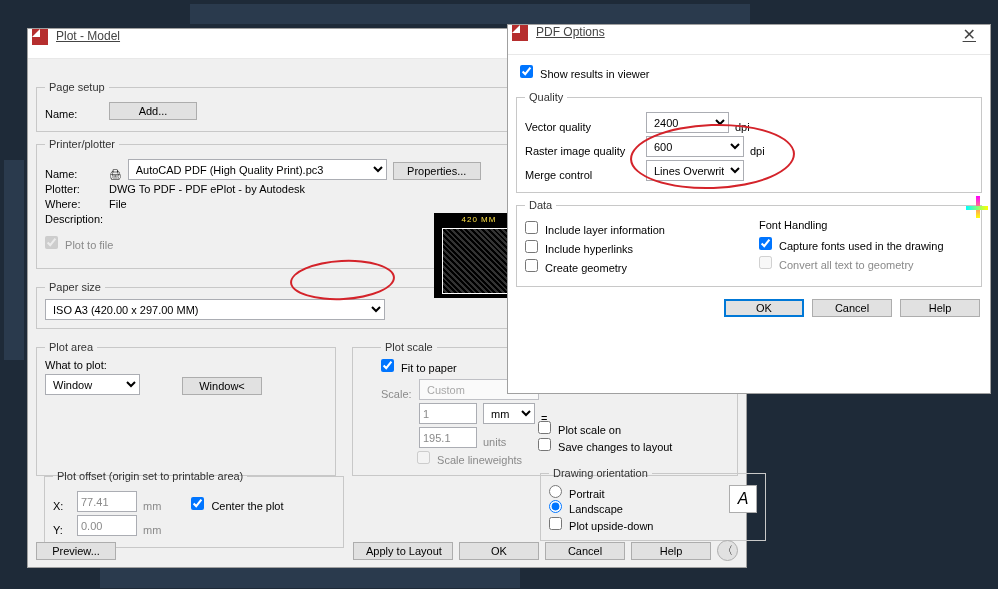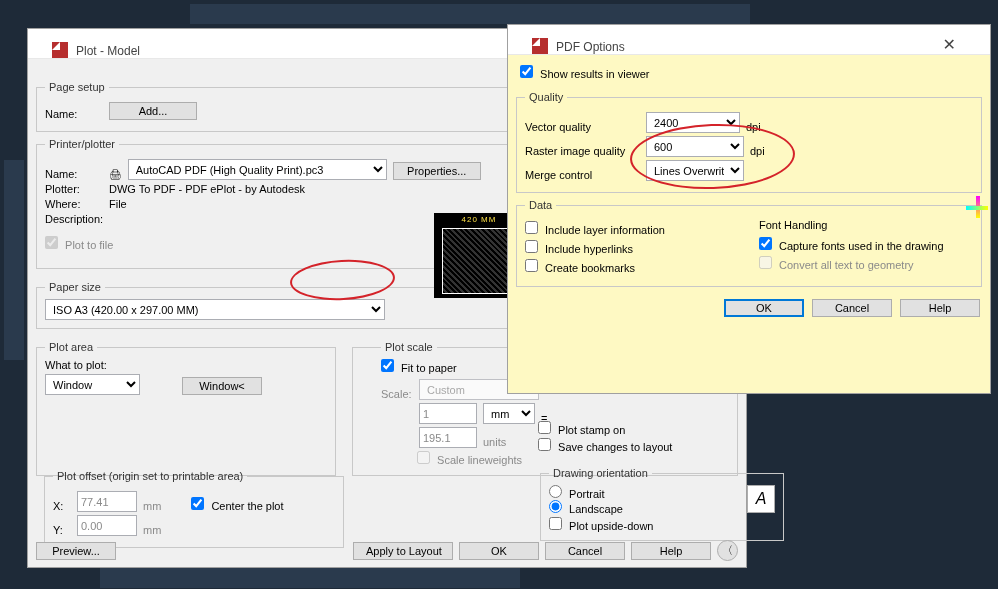--- a/index.html
+++ b/index.html
@@ -1,21 +1,21 @@
 <!DOCTYPE html>
 <html><head>
 <meta charset="utf-8">
 <style>
   * { box-sizing: border-box; font-family: "Segoe UI", Tahoma, sans-serif; }
   body { margin: 0; width: 998px; height: 589px; background: #1e2a38; position: relative; overflow: hidden; }
   .bg-strip-h { position: absolute; background: #2a3a4d; height: 20px; }
   .bg-strip-v { position: absolute; background: #2a3a4d; width: 20px; }
 
   .dialog { position: absolute; background: #f0f0f0; border: 1px solid #a0a0a0; font-size: 12px; color: #000; }
-  .titlebar { height: 30px; background: #fff; display: flex; align-items: flex-end; padding: 0 24px; font-size: 12px; color: #444; border-bottom: 1px solid #e8e8e8;}
+  .titlebar { height: 30px; background: #fff; display: flex; align-items: flex-start; padding: 0 4px; font-size: 12px; color: #444; border-bottom: 1px solid #e8e8e8; text-decoration: underline;}
   .titlebar .logo { width: 16px; height: 16px; background: #b62e2e; margin-right: 8px; position: relative; }
   .titlebar .logo::after { content: ""; position: absolute; left: 0; top: 0; border-style: solid; border-width: 0 0 8px 8px; border-color: transparent transparent #fff transparent; }
   .close-x { margin-left: auto; font-size: 16px; padding: 0 10px; cursor: default; }
 
   fieldset { border: 1px solid #c8c8c8; margin: 6px 8px; padding: 6px 8px 8px; }
   legend { font-size: 11px; padding: 0 4px; color: #333; }
   .row { display: flex; align-items: flex-end; gap: 6px; margin: 3px 0; }
   .label { font-size: 11px; color: #000; }
   select, input[type=text] { font-size: 11px; height: 21px; border: 1px solid #abadb3; background: #fff; padding: 1px 3px; }
   select { appearance: auto; }
@@ -24,21 +24,21 @@
   input[type=checkbox], input[type=radio] { margin: 0 4px 0 0; }
 
   .disabled { color: #8a8a8a; }
   .preview-box { width: 90px; height: 85px; background: #000; color: #fde047; position: absolute; top: 184px; left: 406px; display:flex; flex-direction:column; }
   .preview-top { font-size: 8px; text-align:center; padding:2px 0; letter-spacing:1px; }
   .preview-mid { flex:1; display:flex; }
   .preview-sheet { flex:1; margin:2px 4px 4px 8px; border:1px solid #fff; background: repeating-linear-gradient(45deg,#000,#000 2px,#333 2px,#333 4px); }
   .preview-side { width:10px; font-size:8px; writing-mode:vertical-rl; text-align:center; padding:2px 0; }
 
   .plot-dialog { top: 28px; left: 27px; width: 720px; height: 540px; }
-  .pdf-dialog { top: 24px; left: 507px; width: 484px; height: 370px; background:#fef9c3; }
+  .pdf-dialog { top: 24px; left: 507px; width: 484px; height: 370px; background:#ffffff; }
 
   .annot { position: absolute; border: 2.5px solid #d4232a; border-radius: 50%; background: transparent; pointer-events: none; }
   .annot1 { top: 260px; left: 290px; width: 105px; height: 40px; transform: rotate(-3deg); }
   .annot2 { top: 124px; left: 630px; width: 165px; height: 65px; transform: rotate(-2deg); }
 
   .cursor-shape { position:absolute; top:196px; left:966px; width:22px; height:22px; }
   .cursor-shape .v { position:absolute; left:10px; top:0; width:4px; height:22px; background:linear-gradient(to bottom,#ff00ff,#ffff00);}
   .cursor-shape .h { position:absolute; left:0; top:10px; width:22px; height:4px; background:linear-gradient(to right,#00ffff,#ffff00);}
 
   .bottom-bar { position:absolute; bottom:6px; left:8px; right:8px; display:flex; gap:6px; align-items:center; }
@@ -148,24 +148,24 @@
       </div>
       <div class="row">
         <span class="label" style="width:18px;">Y:</span>
         <input type="text" disabled="" class="disabled" style="width: 60px;" value="0.00">
         <span class="label disabled">mm</span>
       </div>
     </fieldset>
   </div>
 
   <div style="position:absolute; top:390px; left:510px; width:200px;">
-    <label class="label" style="display:block; margin:2px 0;"><input type="checkbox" style=""> <span>Plot stamp on</span></label>
+    <label class="label" style="display:block; margin:2px 0;"><input type="checkbox" style=""> <span>Plot scale on</span></label>
     <label class="label" style="display:block; margin:2px 0;"><input type="checkbox" style=""> <span>Save changes to layout</span></label>
   </div>
-  <fieldset style="position:absolute; top:432px; left:504px; width:244px;">
+  <fieldset style="position:absolute; top:432px; left:504px; width:226px;">
     <legend>Drawing orientation</legend>
     <div style="display:flex;">
       <div style="flex:1;">
         <label class="label" style="display:block;"><input type="radio" name="orient" style=""> <span>Portrait</span></label>
         <label class="label" style="display:block;"><input type="radio" name="orient" checked="" style=""> <span>Landscape</span></label>
       </div>
       <div class="orient-icon">
           <span>A</span>
         </div>
     </div>
@@ -199,41 +199,41 @@
   </div>
 
   <div style="padding:10px 12px 4px;">
     <label class="label"><input type="checkbox" checked="" style=""> <span>Show results in viewer</span></label>
   </div>
 
   <fieldset>
     <legend>Quality</legend>
     <div class="row">
       <span class="label" style="width:115px;">Vector quality</span>
-      <select style="width:94px;"><option>2400</option></select>
+      <select style="width:83px;"><option>2400</option></select>
       <span class="label">dpi</span>
     </div>
     <div class="row">
       <span class="label" style="width:115px;">Raster image quality</span>
       <select style="width:98px;"><option>600</option></select>
       <span class="label">dpi</span>
     </div>
     <div class="row">
       <span class="label" style="width:115px;">Merge control</span>
       <select style="width:98px;"><option>Lines Overwrite</option></select>
     </div>
   </fieldset>
 
   <fieldset>
     <legend>Data</legend>
     <div style="display:flex; gap:20px;">
       <div style="flex:1;">
         <label class="label" style="display:block; margin:4px 0;"><input type="checkbox" style=""> <span>Include layer information</span></label>
         <label class="label" style="display:block; margin:4px 0;"><input type="checkbox" style=""> <span>Include hyperlinks</span></label>
-        <label class="label" style="display:block; margin:4px 0;"><input type="checkbox" style=""> <span>Create bookmarks</span></label>
+        <label class="label" style="display:block; margin:4px 0;"><input type="checkbox" style=""> <span>Create geometry</span></label>
       </div>
       <div style="flex:1;">
         <div class="label" style="margin:2px 0 6px;">Font Handling</div>
         <label class="label" style="display:block; margin:4px 0;"><input type="checkbox" checked="" style=""> <span>Capture fonts used in the drawing</span></label>
         <label class="label disabled" style="display:block; margin:4px 0;"><input type="checkbox" disabled="" style=""> <span>Convert all text to geometry</span></label>
       </div>
     </div>
   </fieldset>
 
   <div style="display:flex; gap:8px; justify-content:flex-end; padding:6px 10px;">

